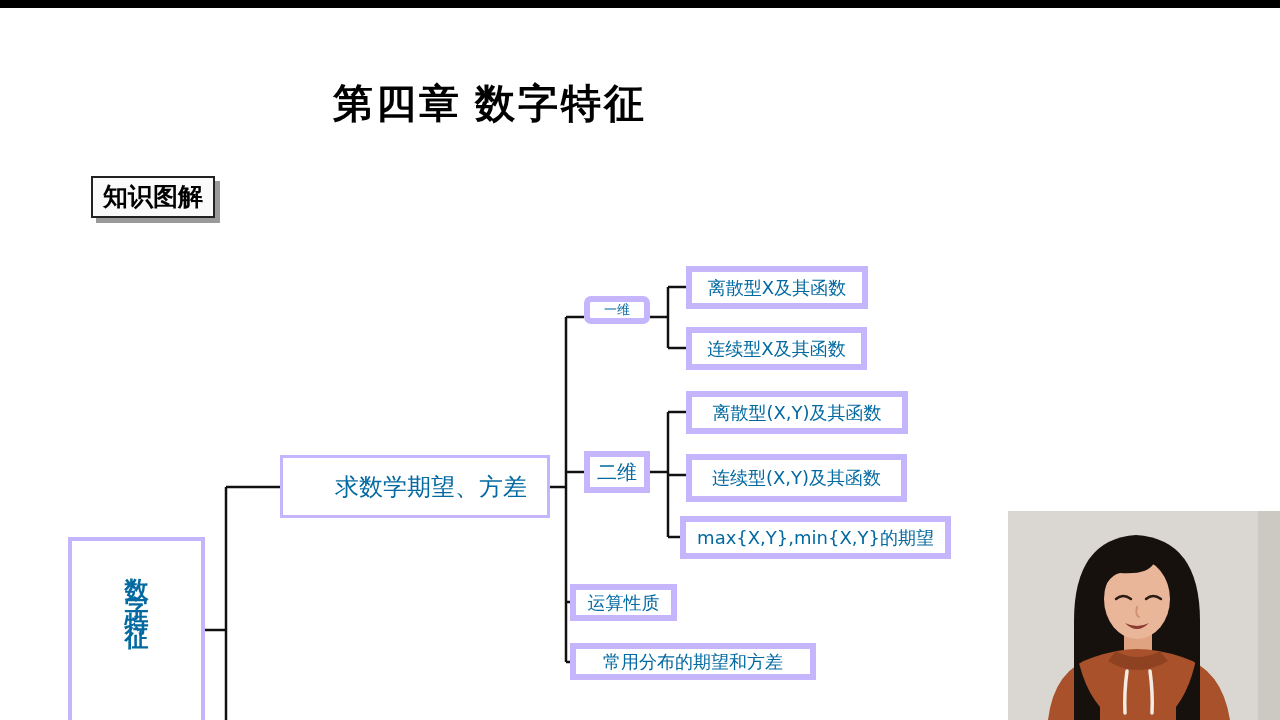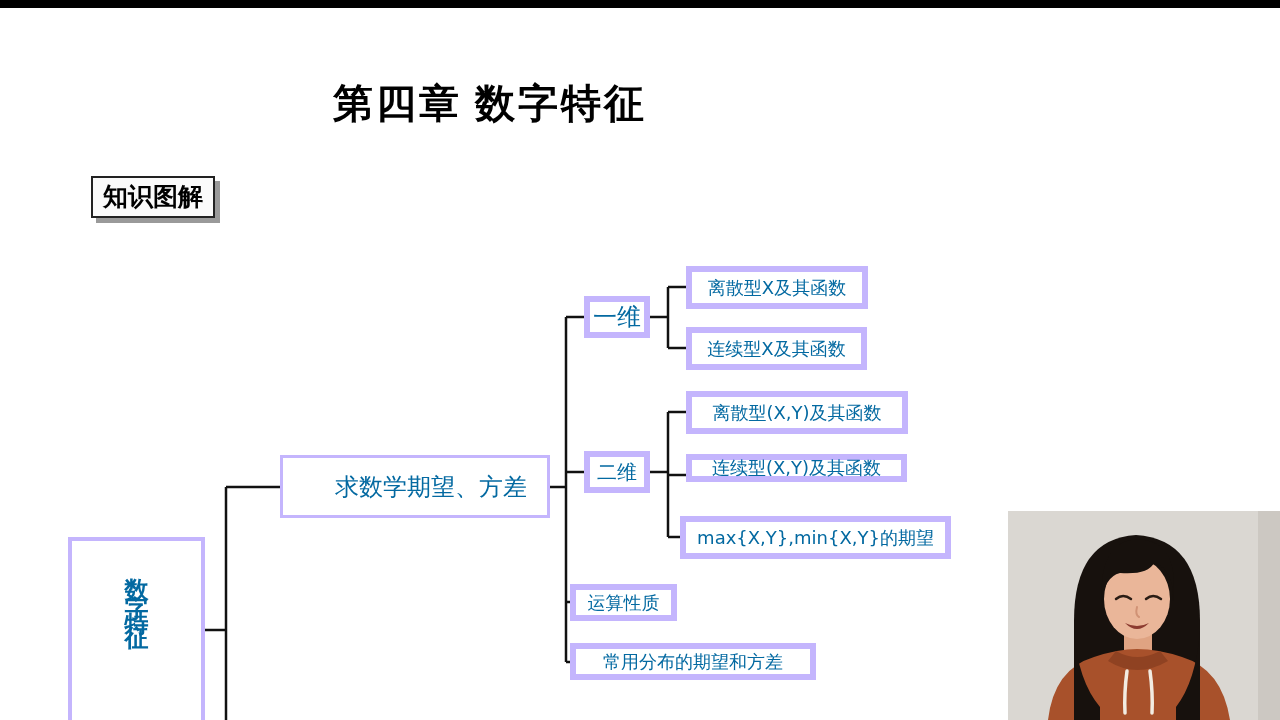--- a/index.html
+++ b/index.html
@@ -49,28 +49,28 @@
     align-items:flex-start;
     padding-top:18px;
   }
   #node-root .vtext{
     writing-mode:vertical-lr;
     text-orientation:upright;
     font-size:24px;font-weight:700;
     letter-spacing:16px;
   }
   #node-l1{left:280px;top:455px;width:270px;height:63px;border-width:3px;font-size:24px;font-weight:400;padding-left:32px;}
-  #node-one{left:584px;top:296px;width:66px;height:42px;font-size:24px;}
+  #node-one{left:584px;top:296px;width:66px;height:28px;font-size:13px;border-radius:7px;}
   #node-two{left:584px;top:451px;width:66px;height:42px;font-size:20px;}
   #node-ops{left:570px;top:584px;width:107px;height:37px;}
   #node-common{left:570px;top:643px;width:246px;height:37px;}
   #node-d1{left:686px;top:266px;width:182px;height:43px;}
   #node-c1{left:686px;top:327px;width:181px;height:43px;}
   #node-d2{left:686px;top:391px;width:222px;height:43px;}
-  #node-c2{left:686px;top:454px;width:221px;height:28px;}
+  #node-c2{left:686px;top:454px;width:221px;height:48px;}
   #node-mm{left:680px;top:516px;width:271px;height:43px;}
   .webcam{
     position:absolute;left:1008px;top:511px;width:272px;height:209px;
     overflow:hidden;
   }
 </style>
 </head>
 <body>
 
 <div id="stage">

